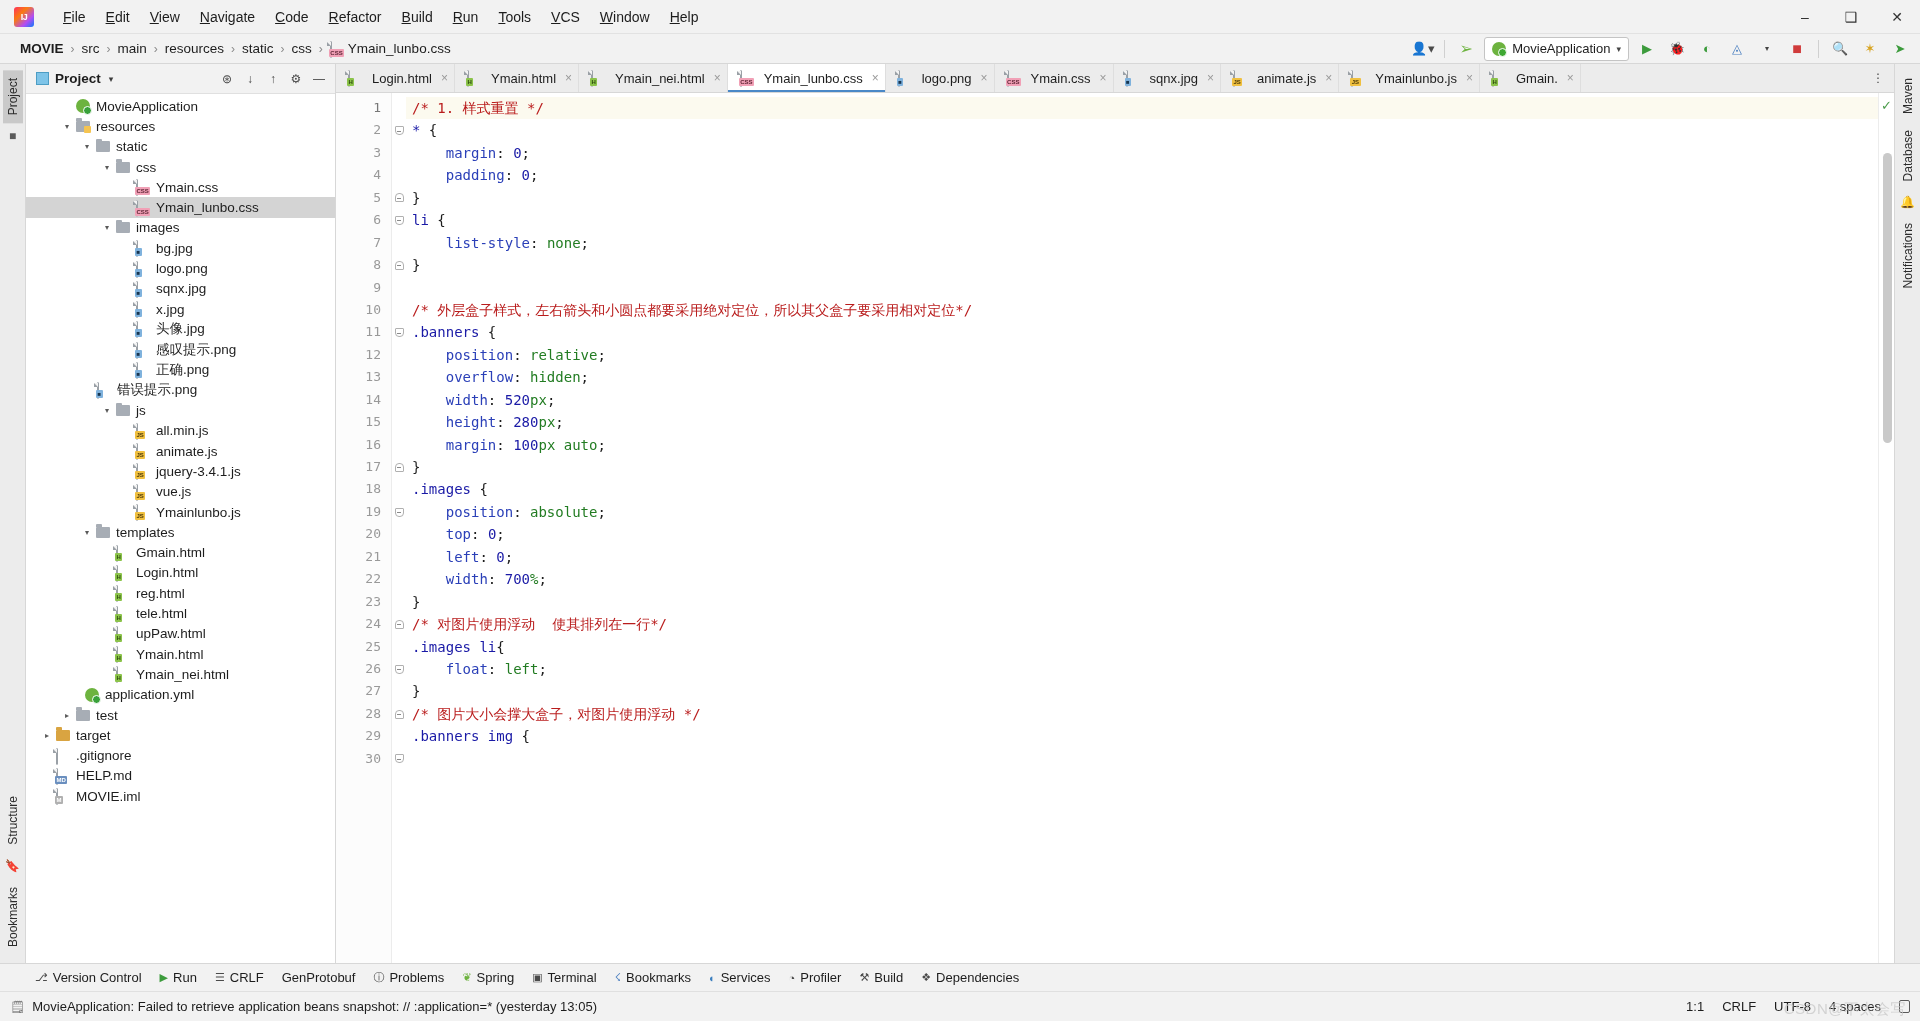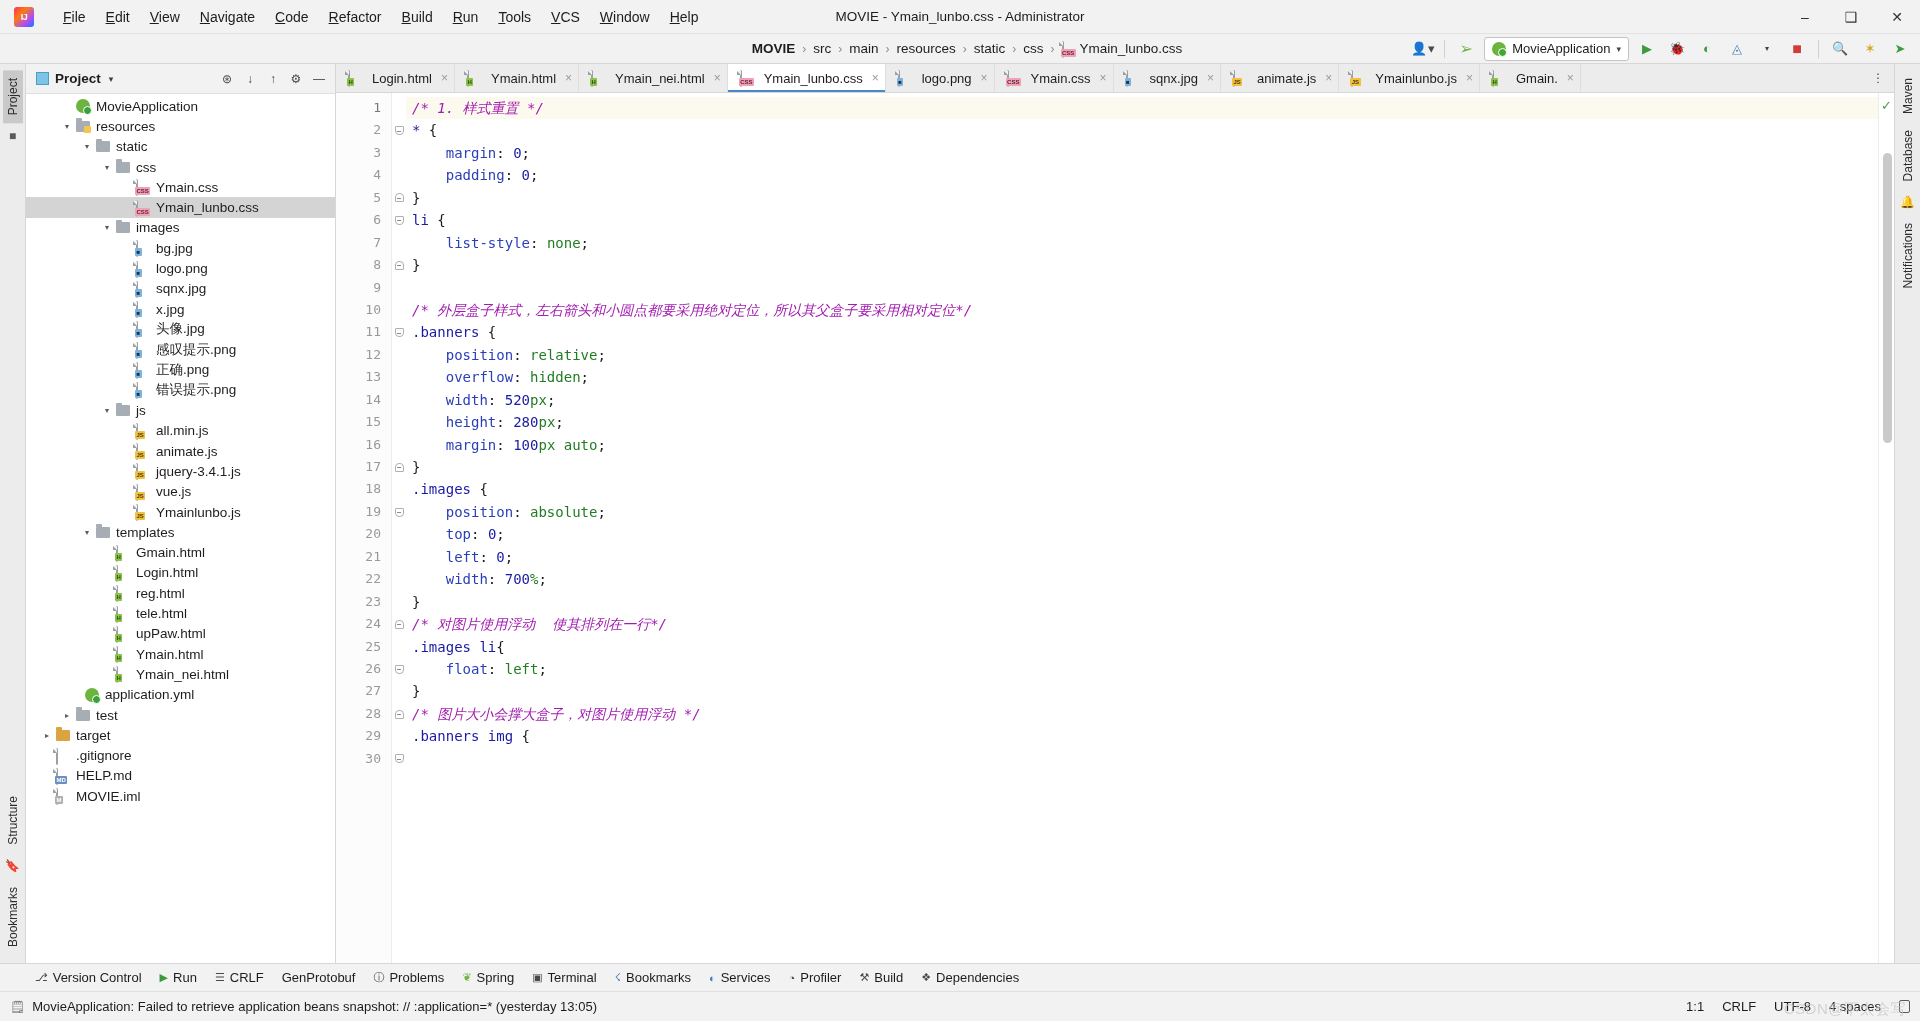--- a/index.html
+++ b/index.html
@@ -41,21 +41,21 @@
   .win-btns { position:absolute; right:0; top:0; height:34px; display:flex; }
   .win-btn {
     width:46px; height:34px; display:flex; align-items:center; justify-content:center;
     font-size:14px; color:#333; cursor:default;
   }
 
   
   .navbar {
     height:30px; display:flex; align-items:center;
     background:#f2f2f2; border-bottom:1px solid #d7d7d7;
-    padding-left:14px; flex:none; position:relative;justify-content:center;
+    padding-left:14px; flex:none; position:relative;
   }
   .crumbs { display:flex; align-items:center; gap:0; }
   .crumb {
     font-size:13.5px; padding:2px 6px; color:#1d1d1d; white-space:nowrap;
     display:flex; align-items:center; gap:5px;
   }
   .crumb.root { font-weight:bold; }
   .crumb-sep { color:#8c8c8c; font-size:12px; padding:0 1px; }
   .nav-right { position:absolute; right:8px; display:flex; align-items:center; gap:6px; }
   .tb-ico {
@@ -207,21 +207,21 @@
   .fold i.close { border-radius:4px 4px 1px 1px; }
   .fold i.close::after{
     content:"";position:absolute;left:1.5px;top:3.5px;width:4px;height:1px;background:#8a8a8a;
   }
   .code {
     flex:1; padding-top:4px; position:relative; overflow:hidden;
     font-family:"DejaVu Sans Mono", monospace; font-size:14px;
   }
   .cline { height:22.45px; line-height:22.45px; white-space:pre; padding-left:6px; }
   .cline.cur { background:#fcfaef; }
-  .k-comment { color:#a21caf; font-style:italic; }
+  .k-comment { color:#b91c1c; }
   .k-sel { color:#1a1aa6; }
   .k-prop { color:#2b40b8; }
   .k-val { color:#227c22; }
   .k-num { color:#1a1aa6; }
   .k-punc { color:#1d1d1d; }
   .k-unit { color:#227c22; }
 
   .editor-right-marks {
     width:16px; flex:none; background:#fff; border-left:1px solid #ececec; position:relative;
   }
@@ -273,21 +273,20 @@
         <div class="menu-item"><u>N</u>avigate</div>
         <div class="menu-item"><u>C</u>ode</div>
         <div class="menu-item"><u>R</u>efactor</div>
         <div class="menu-item"><u>B</u>uild</div>
         <div class="menu-item"><u>R</u>un</div>
         <div class="menu-item"><u>T</u>ools</div>
         <div class="menu-item"><u>V</u>CS</div>
         <div class="menu-item"><u>W</u>indow</div>
         <div class="menu-item"><u>H</u>elp</div>
       </div>
-    <div class="win-title">MOVIE - Ymain_lunbo.css - Administrator</div>
     <div class="win-btns">
       <div class="win-btn">–</div>
       <div class="win-btn">❑</div>
       <div class="win-btn close">✕</div>
     </div>
   </div>
 
   <div class="navbar">
     <div class="crumbs" id="crumbs">
         <span class="crumb root">
@@ -458,21 +457,21 @@
             </span>
             <span class="tlabel">感叹提示.png</span>
           </div>
           <div class="trow" style="padding-left: 94px;">
             <span class="tw"></span>
             <span class="tico">
               <span class="fi"><span class="doc"></span><span class="badge b-img">■</span></span>
             </span>
             <span class="tlabel">正确.png</span>
           </div>
-          <div class="trow" style="padding-left: 94px;">
+          <div class="trow" style="padding-left: 55px;">
             <span class="tw"></span>
             <span class="tico">
               <span class="fi"><span class="doc"></span><span class="badge b-img">■</span></span>
             </span>
             <span class="tlabel">错误提示.png</span>
           </div>
           <div class="trow" style="padding-left: 74px;">
             <span class="tw">▾</span>
             <span class="tico">
               <span class="folder"></span>

